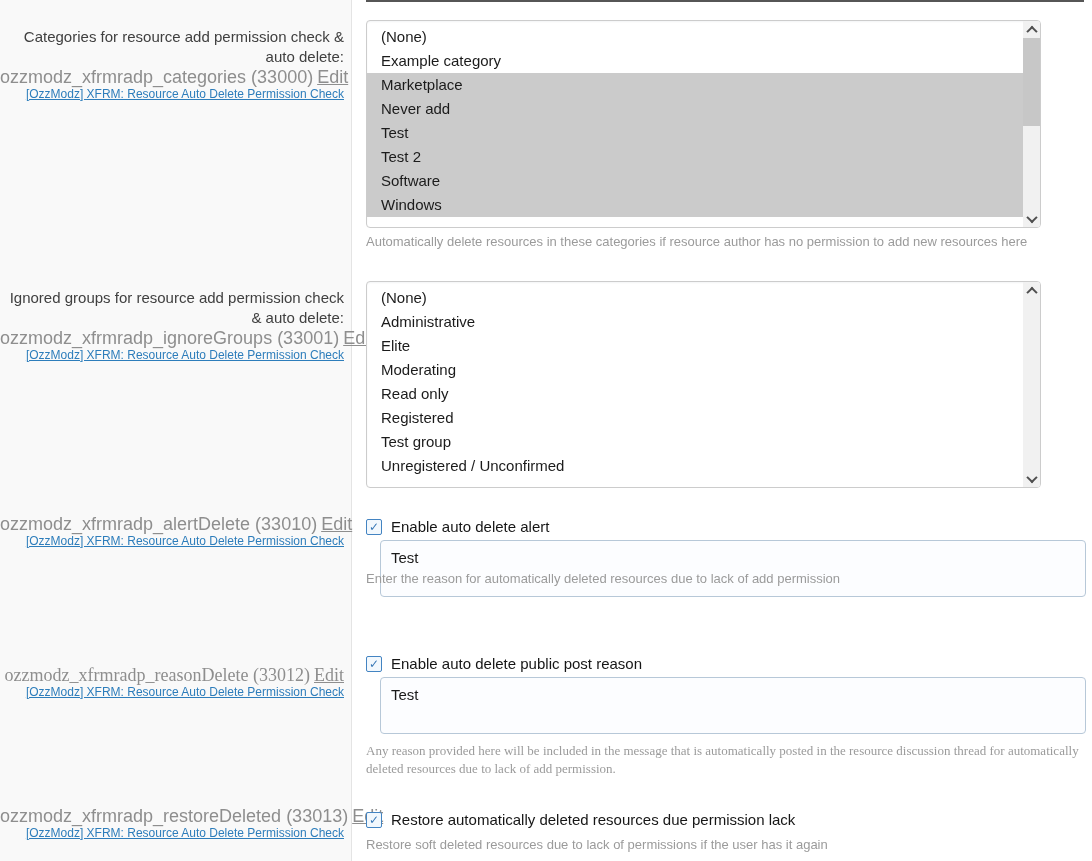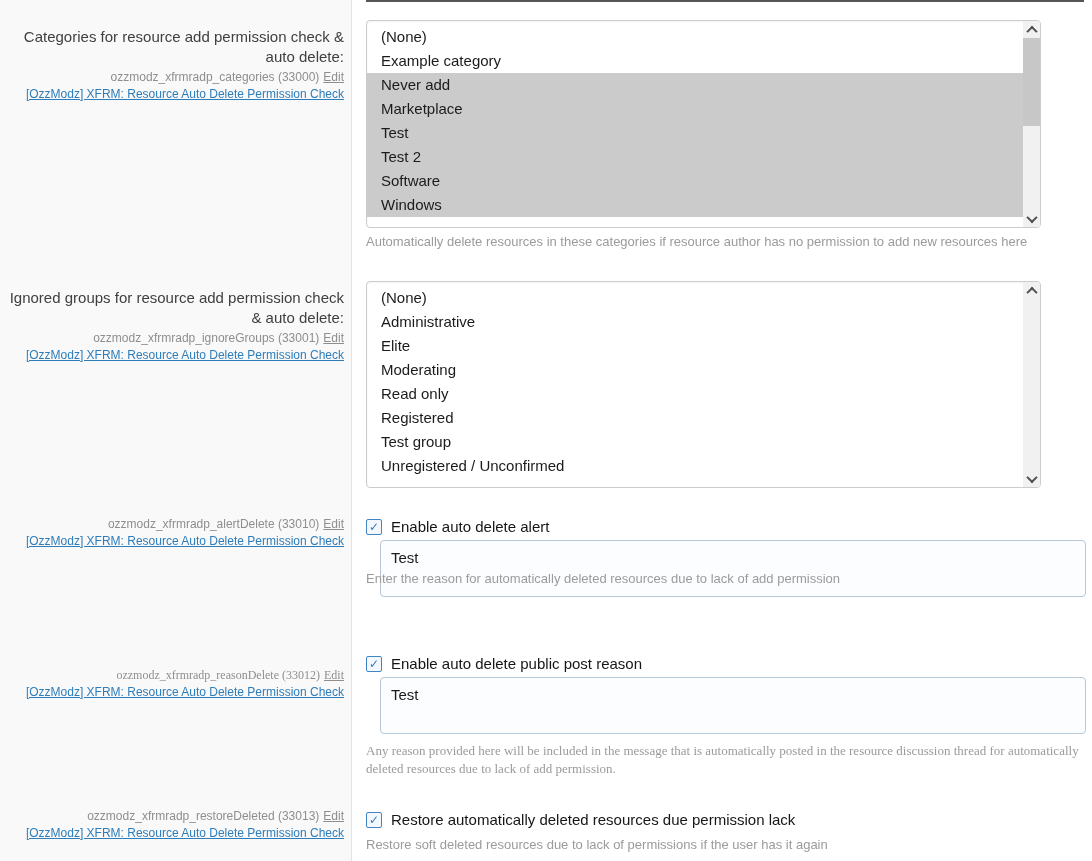--- a/index.html
+++ b/index.html
@@ -11,21 +11,21 @@
   }
   .abs { position:absolute; }
 
   
   .left-panel {
     left:0; top:0; width:352px; height:861px;
     background:#f9f9f9; border-right:1px solid #e4e4e4; box-sizing:border-box;
   }
   .label-block { left:0; width:344px; text-align:right; }
   .opt-label { font-size:15px; line-height:20px; color:#404040; }
-  .opt-meta { font-size:12px; line-height:17px; color:#8e8e8e; margin-top:2px; white-space:nowrap;padding-left:40px; }
+  .opt-meta { font-size:18px; line-height:17px; color:#8e8e8e; margin-top:2px; white-space:nowrap; }
   .edit-link { color:#8e8e8e; text-decoration:underline; margin-left:4px; cursor:pointer; }
   .addon-link {
     display:block; font-size:12px; line-height:16px; color:#2d7dbb;
     text-decoration:underline; cursor:pointer; white-space:nowrap;
   }
 
   
   .top-divider { left:366px; top:0; width:718px; height:2px; background:#565656; }
 
   
@@ -89,22 +89,22 @@
   <div class="opt-label">Categories for resource add permission check &amp; auto delete:</div>
   <div class="opt-meta">
     <span>ozzmodz_xfrmradp_categories (33000)</span><span class="edit-link">Edit</span>
   </div>
   <a class="addon-link">[OzzModz] XFRM: Resource Auto Delete Permission Check</a>
 </div>
 
 <div class="abs listbox" style="top:20px; height:208px;">
   <div class="opt">(None)</div>
   <div class="opt">Example category</div>
+  <div class="opt selected">Marketplace</div>
   <div class="opt selected">Never add</div>
-  <div class="opt selected">Marketplace</div>
   <div class="opt selected">Test</div>
   <div class="opt selected">Test 2</div>
   <div class="opt selected">Software</div>
   <div class="opt selected">Windows</div>
   <div class="scrollbar">
     <div class="sb-btn up">
         <span class="chev up"></span>
       </div>
     <div class="sb-thumb" style="top:17px; height:88px;"></div>
     <div class="sb-btn down">

